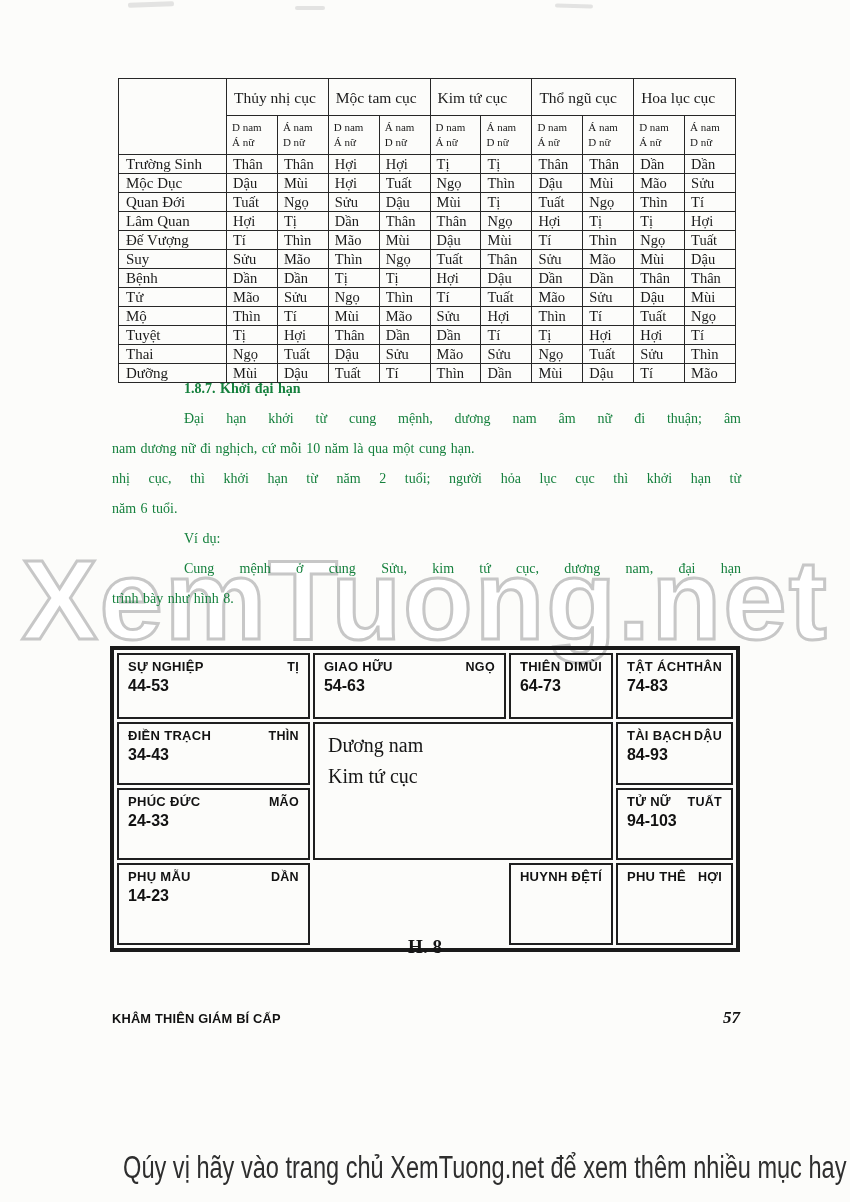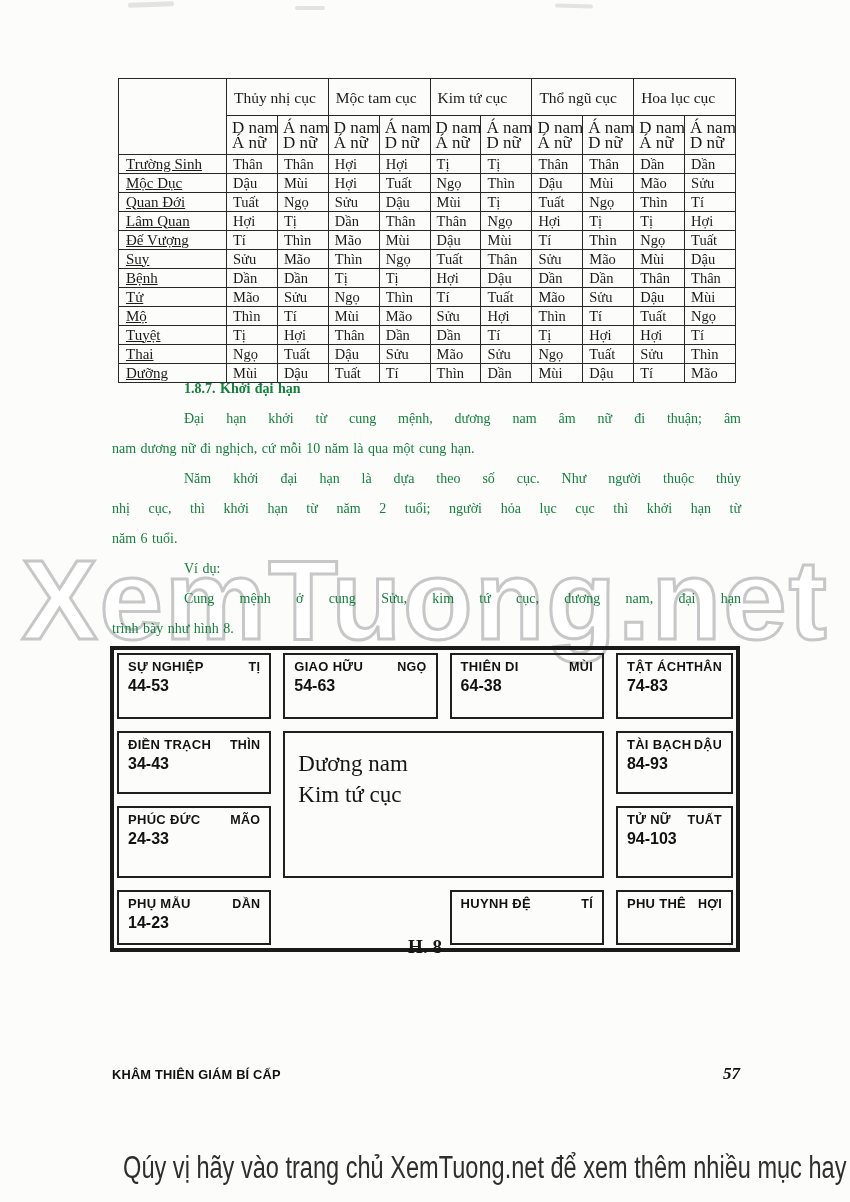--- a/index.html
+++ b/index.html
@@ -20,59 +20,59 @@
   }
   
   .cycle-table{
     position:absolute; left:118px; top:78px; width:617px; z-index:1;
     border-collapse:collapse; table-layout:fixed;
     font-size:14.5px; line-height:17px; color:#1b1b1b;
   }
   .cycle-table td{border:1.8px solid #272727; padding:0 0 0 6px; text-align:left; vertical-align:middle; overflow:hidden; white-space:nowrap;}
   .cycle-table .corner{border:1.8px solid #272727;}
   .cycle-table .grouphead{height:36px; font-size:15.5px; padding-left:7px;}
-  .cycle-table .subhead{height:34px; font-size:17px; line-height:15px; padding:2px 0 2px 5px;margin-top:37px;}
+  .cycle-table .subhead{height:34px; font-size:11px; line-height:15px; padding:2px 0 2px 5px;margin-top:37px;}
   .cycle-table tbody td{height:18px;}
-  .cycle-table .rowlabel{padding-left:7px; font-size:15px;text-decoration:underline;}
+  .cycle-table .rowlabel{padding-left:7px; font-size:15px;}
   
   .text-block{
     position:absolute; left:112px; top:374px; width:629px; z-index:1;
     font-size:14px; line-height:30px; word-spacing:1px; color:#15803d;
   }
   .tb-heading{font-weight:bold; padding-left:72px;}
   .tb-line{text-align:left;}
   .tb-line.indent{padding-left:72px;}
   .tb-line.just{text-align:justify; text-align-last:justify;}
   
   .h8{
     position:absolute; left:110px; top:646px; width:630px; height:306px; z-index:1;
     box-sizing:border-box; border:4px solid #1a1a1a; padding:3px;
-    display:grid; grid-template-columns:repeat(3,1fr);
-    grid-template-rows:66px 63px 72px auto; gap:12px;
+    display:grid; grid-template-columns:repeat(2,1fr);
+    grid-template-rows:66px 63px 72px auto; gap:3px;
   }
   .h8cell{border:2px solid #1f1f1f; padding:4px 9px 0 9px; box-sizing:border-box; background:transparent;}
   .p0{grid-area:1/1}.p1{grid-area:1/2}.p2{grid-area:1/3}.p3{grid-area:1/4}
   .p4{grid-area:2/1}.p5{grid-area:2/4}.p6{grid-area:3/1}.p7{grid-area:3/4}
   .p8{grid-area:4/1}.p9{grid-area:4/2}.p10{grid-area:4/3}.p11{grid-area:4/4}
   .pc{grid-area:2/2/4/4}
   .cell-head{display:flex; justify-content:space-between; align-items:baseline;
     font-family:"Liberation Sans","DejaVu Sans",sans-serif; font-weight:bold;
     font-size:13px; letter-spacing:.3px; color:#121212;}
   .cell-head .branch{font-size:12.5px;}
   .range{font-family:"Liberation Sans","DejaVu Sans",sans-serif; font-weight:bold;
     font-size:16px; margin-top:3px; color:#121212;}
-  .center-text{padding:15px 4px 0 13px; font-size:23px; line-height:31px;}
+  .center-text{padding:6px 4px 0 13px; font-size:20px; line-height:31px;}
   .h8-caption{position:absolute; top:936px; left:110px; width:630px; z-index:1;
     text-align:center; font-weight:bold; font-size:19px;}
   
-  .footer{position:absolute; top:1044px; left:112px; width:628px; z-index:1;
+  .footer{position:absolute; top:1008px; left:112px; width:628px; z-index:1;
     display:flex; justify-content:space-between; align-items:baseline;}
   .footer-title{font-family:"Liberation Sans","DejaVu Sans",sans-serif; font-weight:bold;
     font-size:13.5px; letter-spacing:.2px; transform:scaleX(.95); transform-origin:left; color:#111;}
-  .footer-page{font-weight:bold; font-style:italic; font-size:17px; color:#111;margin-top:20px;}
+  .footer-page{font-weight:bold; font-style:italic; font-size:17px; color:#111;}
   
   .banner{position:absolute; top:1150px; left:0; width:850px; text-align:center; z-index:1;}
   .banner-text{display:inline-block; white-space:nowrap;
     font-family:"Liberation Sans","DejaVu Sans",sans-serif; font-size:31px; font-weight:500;
     color:#2e2e2e; transform:scaleX(.76); transform-origin:center;}
 </style>
 </head>
 <body>
 
 <div class="page">
@@ -298,21 +298,20 @@
           <td>Mão</td>
         </tr>
       </tbody>
   </table>
 
   <div class="text-block">
     <div class="tb-heading">1.8.7. Khởi đại hạn</div>
     <div>
         <div class="tb-line indent just">Đại hạn khởi từ cung mệnh, dương nam âm nữ đi thuận; âm</div>
         <div class="tb-line">nam dương nữ đi nghịch, cứ mỗi 10 năm là qua một cung hạn.</div>
-        <div class="tb-line indent just">Năm khởi đại hạn là dựa theo số cục. Như người thuộc thủy</div>
         <div class="tb-line just">nhị cục, thì khởi hạn từ năm 2 tuổi; người hỏa lục cục thì khởi hạn từ</div>
         <div class="tb-line">năm 6 tuổi.</div>
         <div class="tb-line indent">Ví dụ:</div>
         <div class="tb-line indent just">Cung mệnh ở cung Sửu, kim tứ cục, dương nam, đại hạn</div>
         <div class="tb-line">trình bày như hình 8.</div>
       </div>
   </div>
 
   <div class="h8">
     <div class="h8cell p0">
@@ -327,21 +326,21 @@
           <span>GIAO HỮU</span>
           <span class="branch">NGỌ</span>
         </div>
       <div class="range">54-63</div>
     </div>
     <div class="h8cell p2">
       <div class="cell-head">
           <span>THIÊN DI</span>
           <span class="branch">MÙI</span>
         </div>
-      <div class="range">64-38</div>
+      <div class="range">64-73</div>
     </div>
     <div class="h8cell p3">
       <div class="cell-head">
           <span>TẬT ÁCH</span>
           <span class="branch">THÂN</span>
         </div>
       <div class="range">74-83</div>
     </div>
     <div class="h8cell p4">
       <div class="cell-head">

